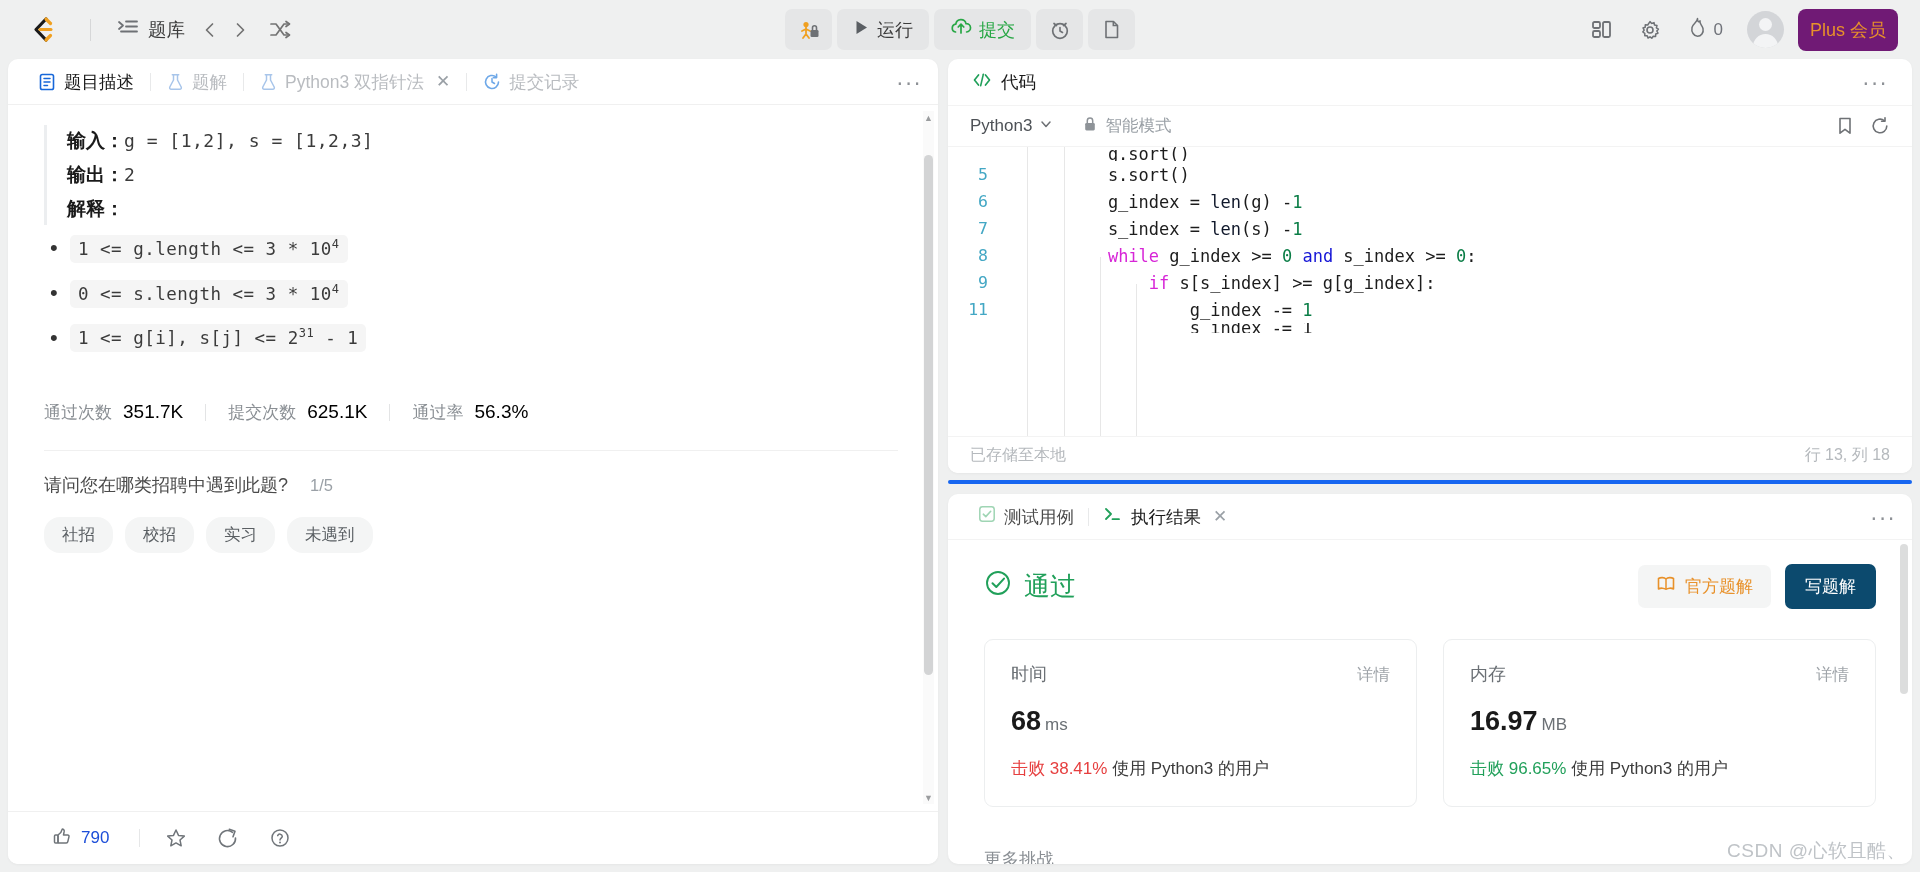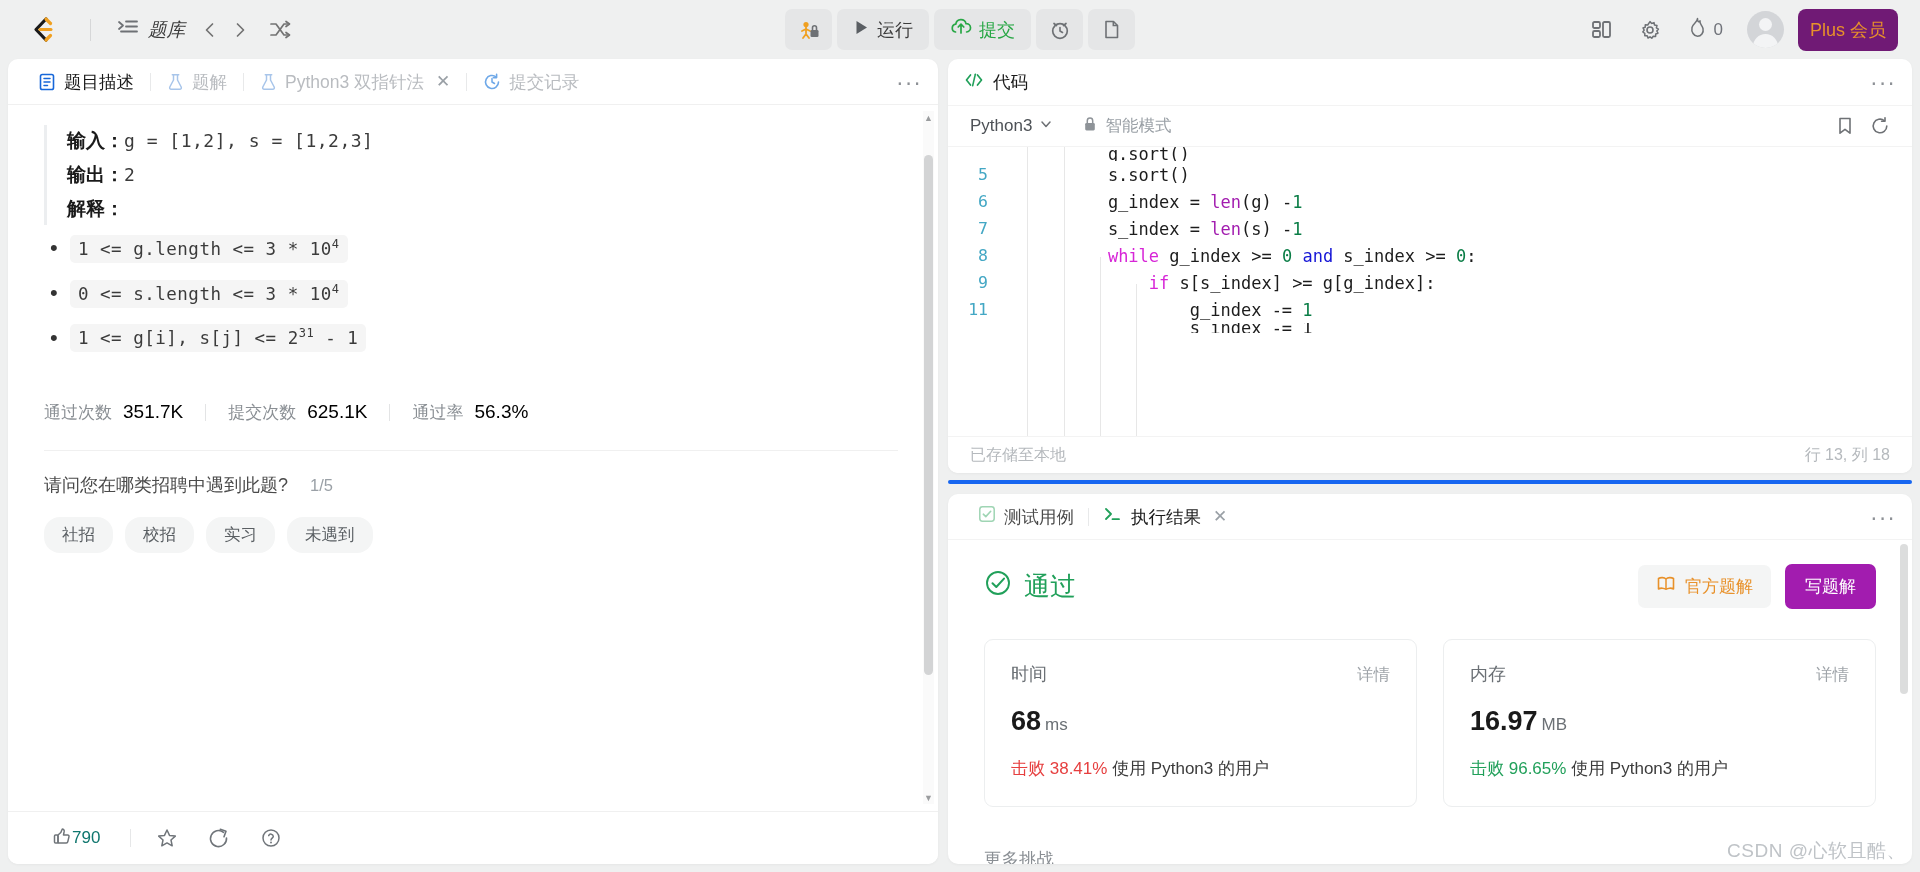--- a/index.html
+++ b/index.html
@@ -18,21 +18,21 @@
     padding: 0 22px 0 26px;
     background: #eff0f0;
     position: relative;
   }
   .nav-left { display: flex; align-items: center; gap: 0; }
   .logo { width: 34px; height: 34px; position: relative; margin-right: 14px; }
   .nav-div { width: 1px; height: 22px; background: #d6d7d8; margin: 0 16px; }
   .nav-btn {
     display: flex; align-items: center; gap: 9px;
     padding: 6px 10px; border-radius: 6px; cursor: pointer;
-    color: #3c3c3c; font-size: 18.5px; font-style: italic;
+    color: #3c3c3c; font-size: 18.5px;
   }
   .icon-arrow {
     width: 30px; height: 30px; display: flex; align-items: center; justify-content: center;
     border-radius: 6px; cursor: pointer; color: #737373; font-size: 21px;
   }
   .nav-center {
     position: absolute; left: 50%; transform: translateX(-50%);
     display: flex; align-items: center; gap: 5px;
   }
   .tool-btn {
@@ -143,21 +143,21 @@
   .chip {
     background: #f4f5f5; border-radius: 16px; padding: 7px 18px;
     font-size: 16.5px; color: #5a5f63; cursor: pointer;
   }
 
   .bottombar {
     height: 53px; flex: 0 0 53px; display: flex; align-items: center;
     padding: 0 36px; gap: 0; border-top: 1px solid #f0f0f0; background: #fff;
   }
   .bb-item {
-    display: flex; align-items: center; color: #0f766e;
+    display: flex; align-items: center; gap: 9px; color: #1d4ed8;
     font-size: 17px; cursor: pointer; padding: 5px 8px; border-radius: 6px; text-align: right;
   }
   .bb-sep { width: 1px; height: 18px; background: #e6e7e8; margin: 0 22px; }
   .bb-icon { width: 28px; height: 28px; display: flex; align-items: center; justify-content: center; color: #70757a; cursor: pointer; border-radius: 6px;}
 
   .scrollbar-l {
     position: absolute; right: 4px; top: 52px; width: 11px; bottom: 60px;
   }
   .sb-track { position: absolute; inset: 0; background: #fafafa; }
   .sb-thumb {
@@ -169,21 +169,21 @@
     display: flex; align-items: center; justify-content: center;
     color: #9a9c9e; font-size: 9px;
   }
 
   
   .right { flex: 1; display: flex; flex-direction: column; gap: 9px; min-width: 0; }
 
   .code-panel { flex: 0 0 414px; overflow: hidden; position: relative; }
   .pnl-head {
     height: 47px; flex: 0 0 47px; display: flex; align-items: center;
-    padding: 0 16px; position: relative; border-bottom: 1px solid #f3f3f3; justify-content: space-between;
+    padding: 0 24px; position: relative; border-bottom: 1px solid #f3f3f3; justify-content: space-between;
   }
   .pnl-head .title { display: flex; align-items: center; gap: 9px; font-size: 17.5px; color: #1a1a1a; }
   .pnl-more { margin-left: auto; color: #8d9196; font-size: 23px; letter-spacing: 1px; cursor: pointer; line-height: 1; }
 
   .code-toolbar {
     height: 41px; flex: 0 0 41px; display: flex; align-items: center;
     padding: 0 22px; gap: 0; position: relative; border-bottom: 1px solid #f3f3f3;
   }
   .lang-sel { display: flex; align-items: center; gap: 7px; font-size: 17px; color: #4d5156; cursor: pointer; }
   .smart { display: flex; align-items: center; gap: 8px; margin-left: 30px; font-size: 16.5px; color: #9aa0a6; cursor: pointer; }
@@ -192,21 +192,21 @@
 
   .editor { flex: 1; position: relative; overflow: hidden; background: #fff; }
   .code-scroll { position: absolute; inset: 0; padding-top: 0; }
   .cline { display: flex; height: 27px; align-items: center; font-size: 17px;
     font-family: "DejaVu Sans Mono", "Liberation Mono", monospace; white-space: pre; }
   .gutter { width: 56px; flex: 0 0 56px; text-align: right; padding-right: 16px; color: #43a7c4; font-size: 16.5px; }
   .fold { width: 22px; flex: 0 0 22px; }
   .ctext { flex: 1; position: relative; }
   .k-kw { color: #d726d7; }
   .k-kw2 { color: #1515d6; }
-  .k-fn { color: #a21caf; }
+  .k-fn { color: #0f172a; }
   .k-num { color: #0a7d46; }
   .k-plain { color: #1c1c1c; }
   .guide { position: absolute; top: 0; bottom: 0; width: 1px; background: #e7e7e7; }
 
   .code-status {
     height: 37px; flex: 0 0 37px; display: flex; align-items: center;
     padding: 0 22px; border-top: 1px solid #f3f3f3; background: #fff;
   }
   .saved { color: #b5b9bd; font-size: 16px; }
   .rowcol { margin-left: auto; color: #b5b9bd; font-size: 16px; }
@@ -220,21 +220,21 @@
   .res-body { flex: 1; overflow: hidden; padding: 24px 36px 0 36px; position: relative; }
 
   .verdict-row { display: flex; align-items: center; }
   .verdict { display: flex; align-items: center; gap: 12px; color: #21a05a; font-size: 26px; }
   .verdict-actions { margin-left: auto; display: flex; align-items: center; gap: 14px; }
   .btn-solution {
     background: #f4f5f5; color: #e8912a; font-size: 17px;
     padding: 10px 18px; border-radius: 7px; display: flex; align-items: center; gap: 9px; cursor: pointer;
   }
   .btn-write {
-    background: #a21caf; color: #fff; font-size: 17px;
+    background: #0c4a6e; color: #fff; font-size: 17px;
     padding: 11px 20px; border-radius: 7px; cursor: pointer;
   }
 
   .cards { display: flex; gap: 26px; margin-top: 30px; }
   .card { flex: 1; border: 1px solid #eceeef; border-radius: 9px; padding: 22px 26px 26px 26px; }
   .card-head { display: flex; align-items: baseline; font-size: 18px; color: #6b7075; }
   .card-detail { margin-left: auto; font-size: 16.5px; color: #a0a5aa; cursor: pointer; }
   .card-val { margin-top: 20px; font-size: 27px; font-weight: 700; color: #1a1a1a; }
   .card-val .unit { font-size: 17px; font-weight: 400; color: #6b7075; margin-left: 4px; }
   .card-beat { margin-top: 20px; font-size: 17px; color: #3c3c3c; }

